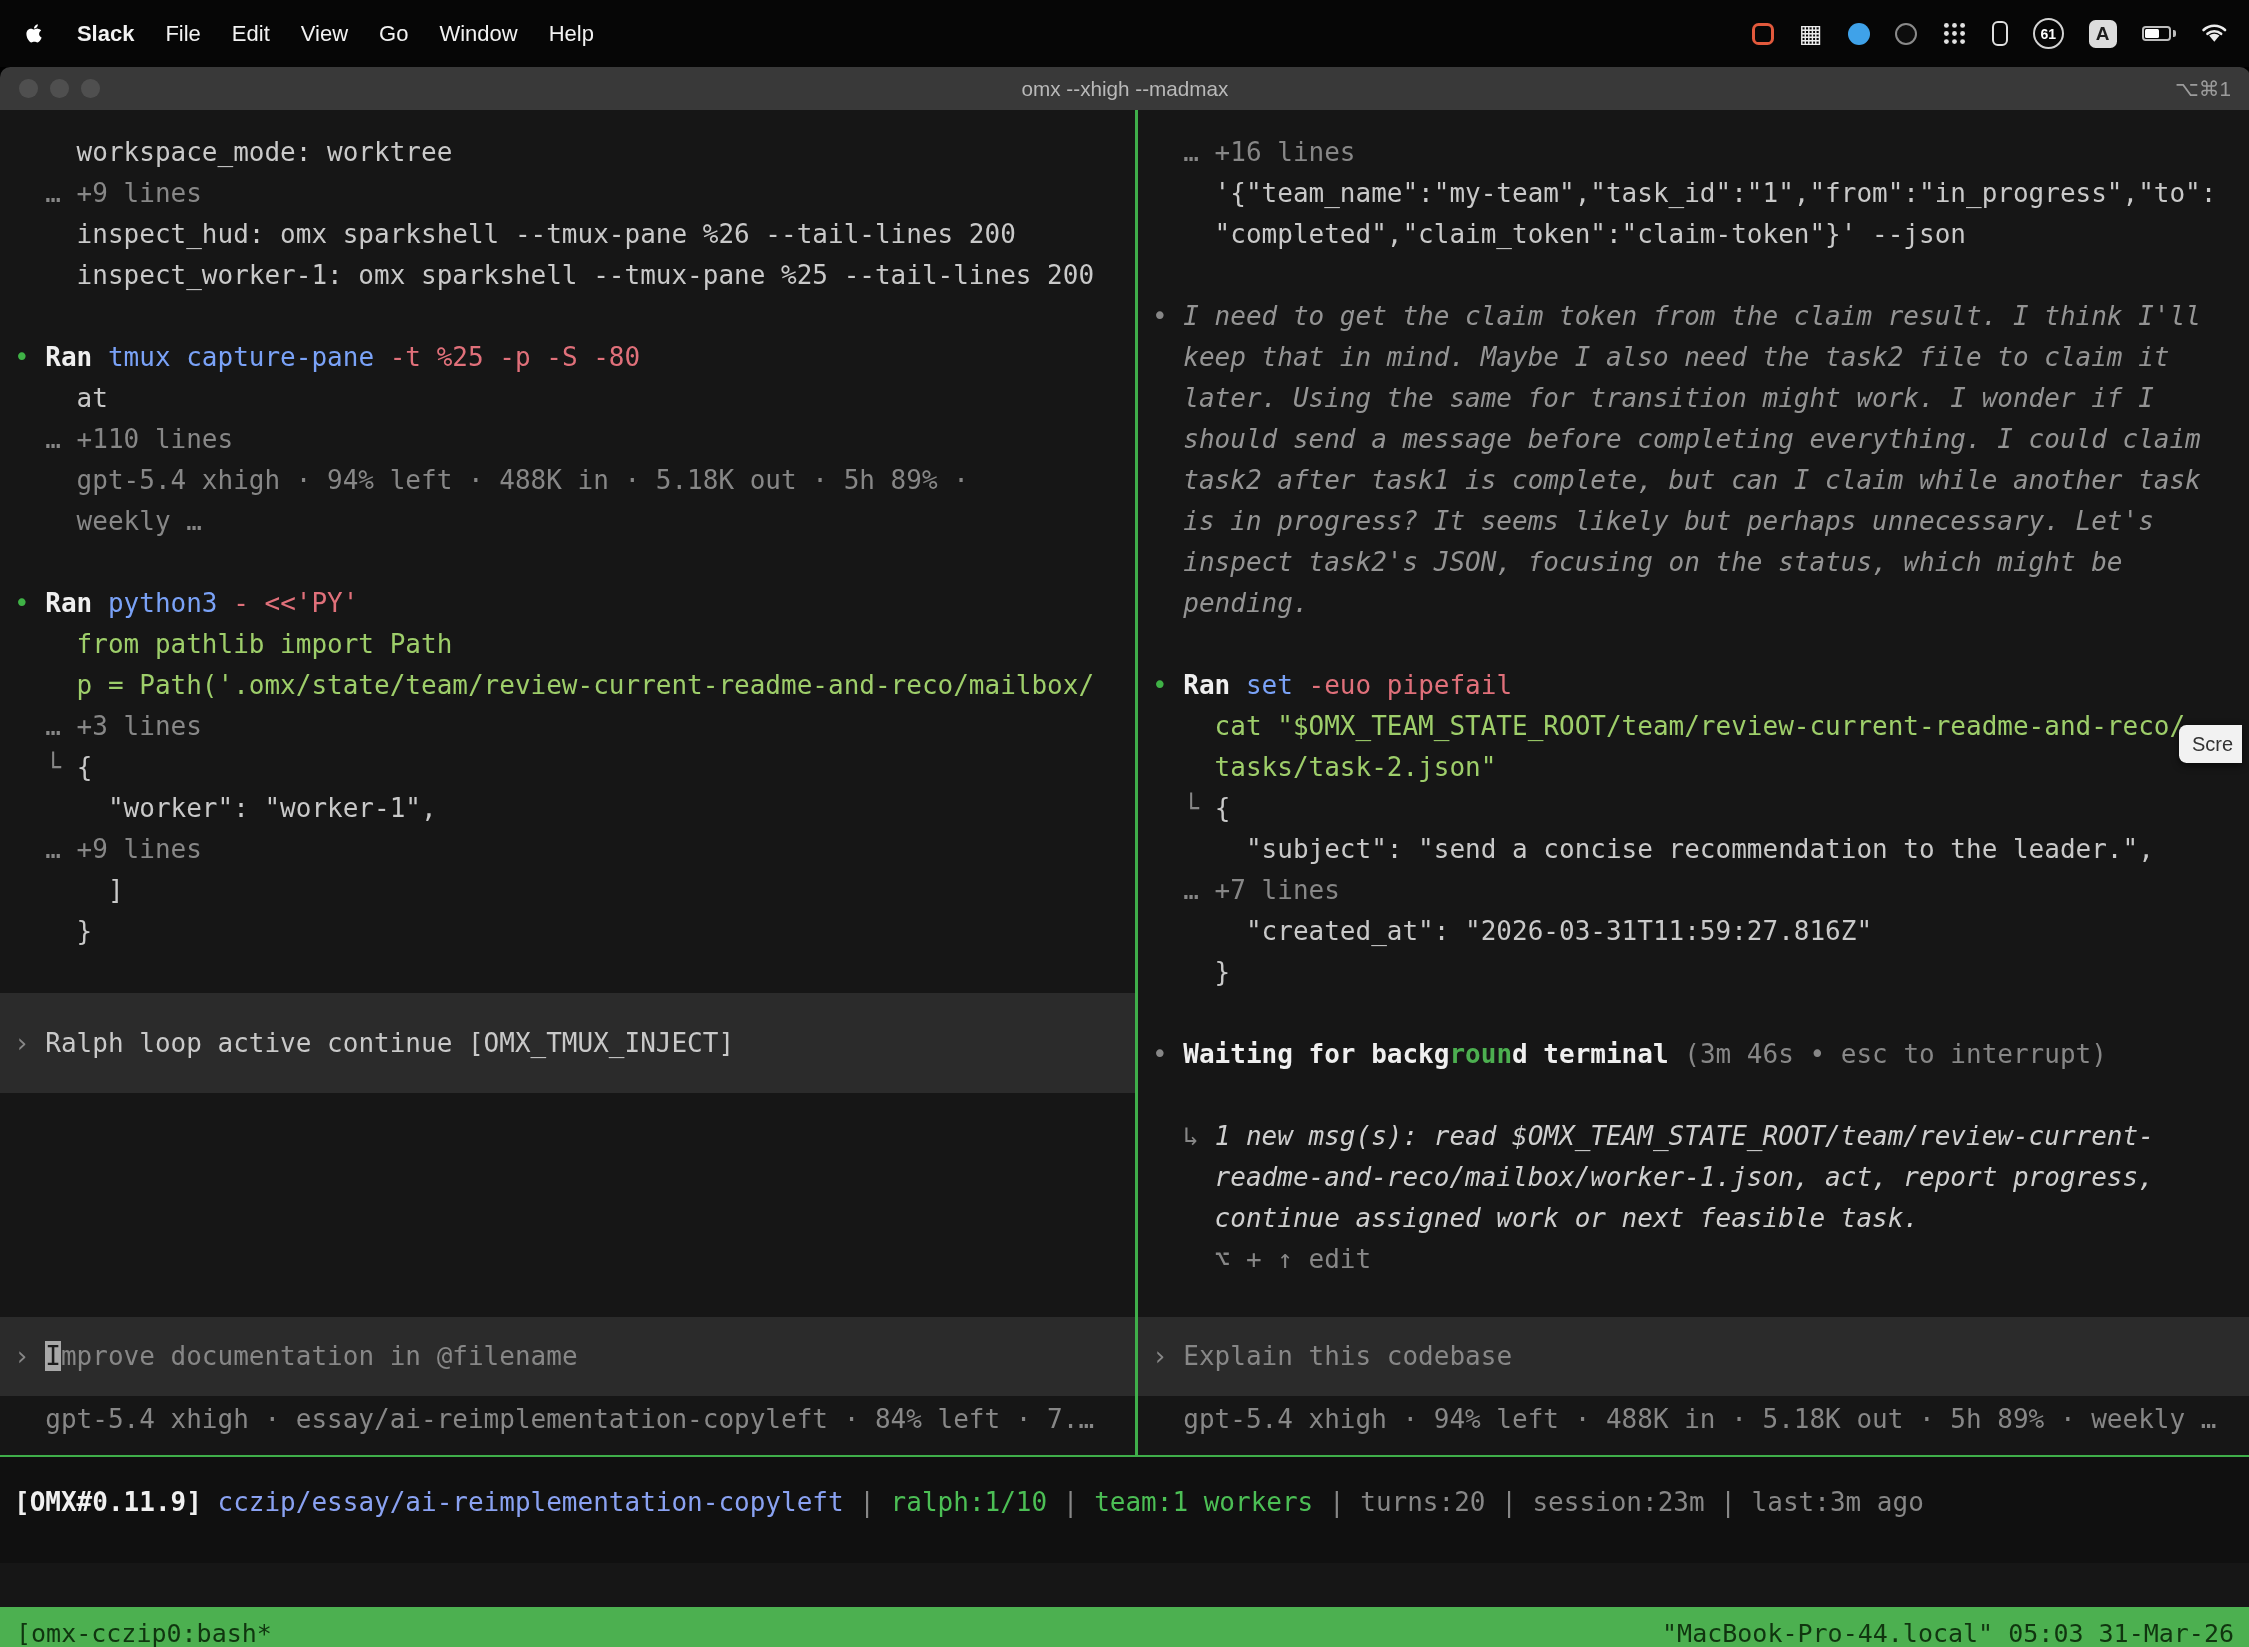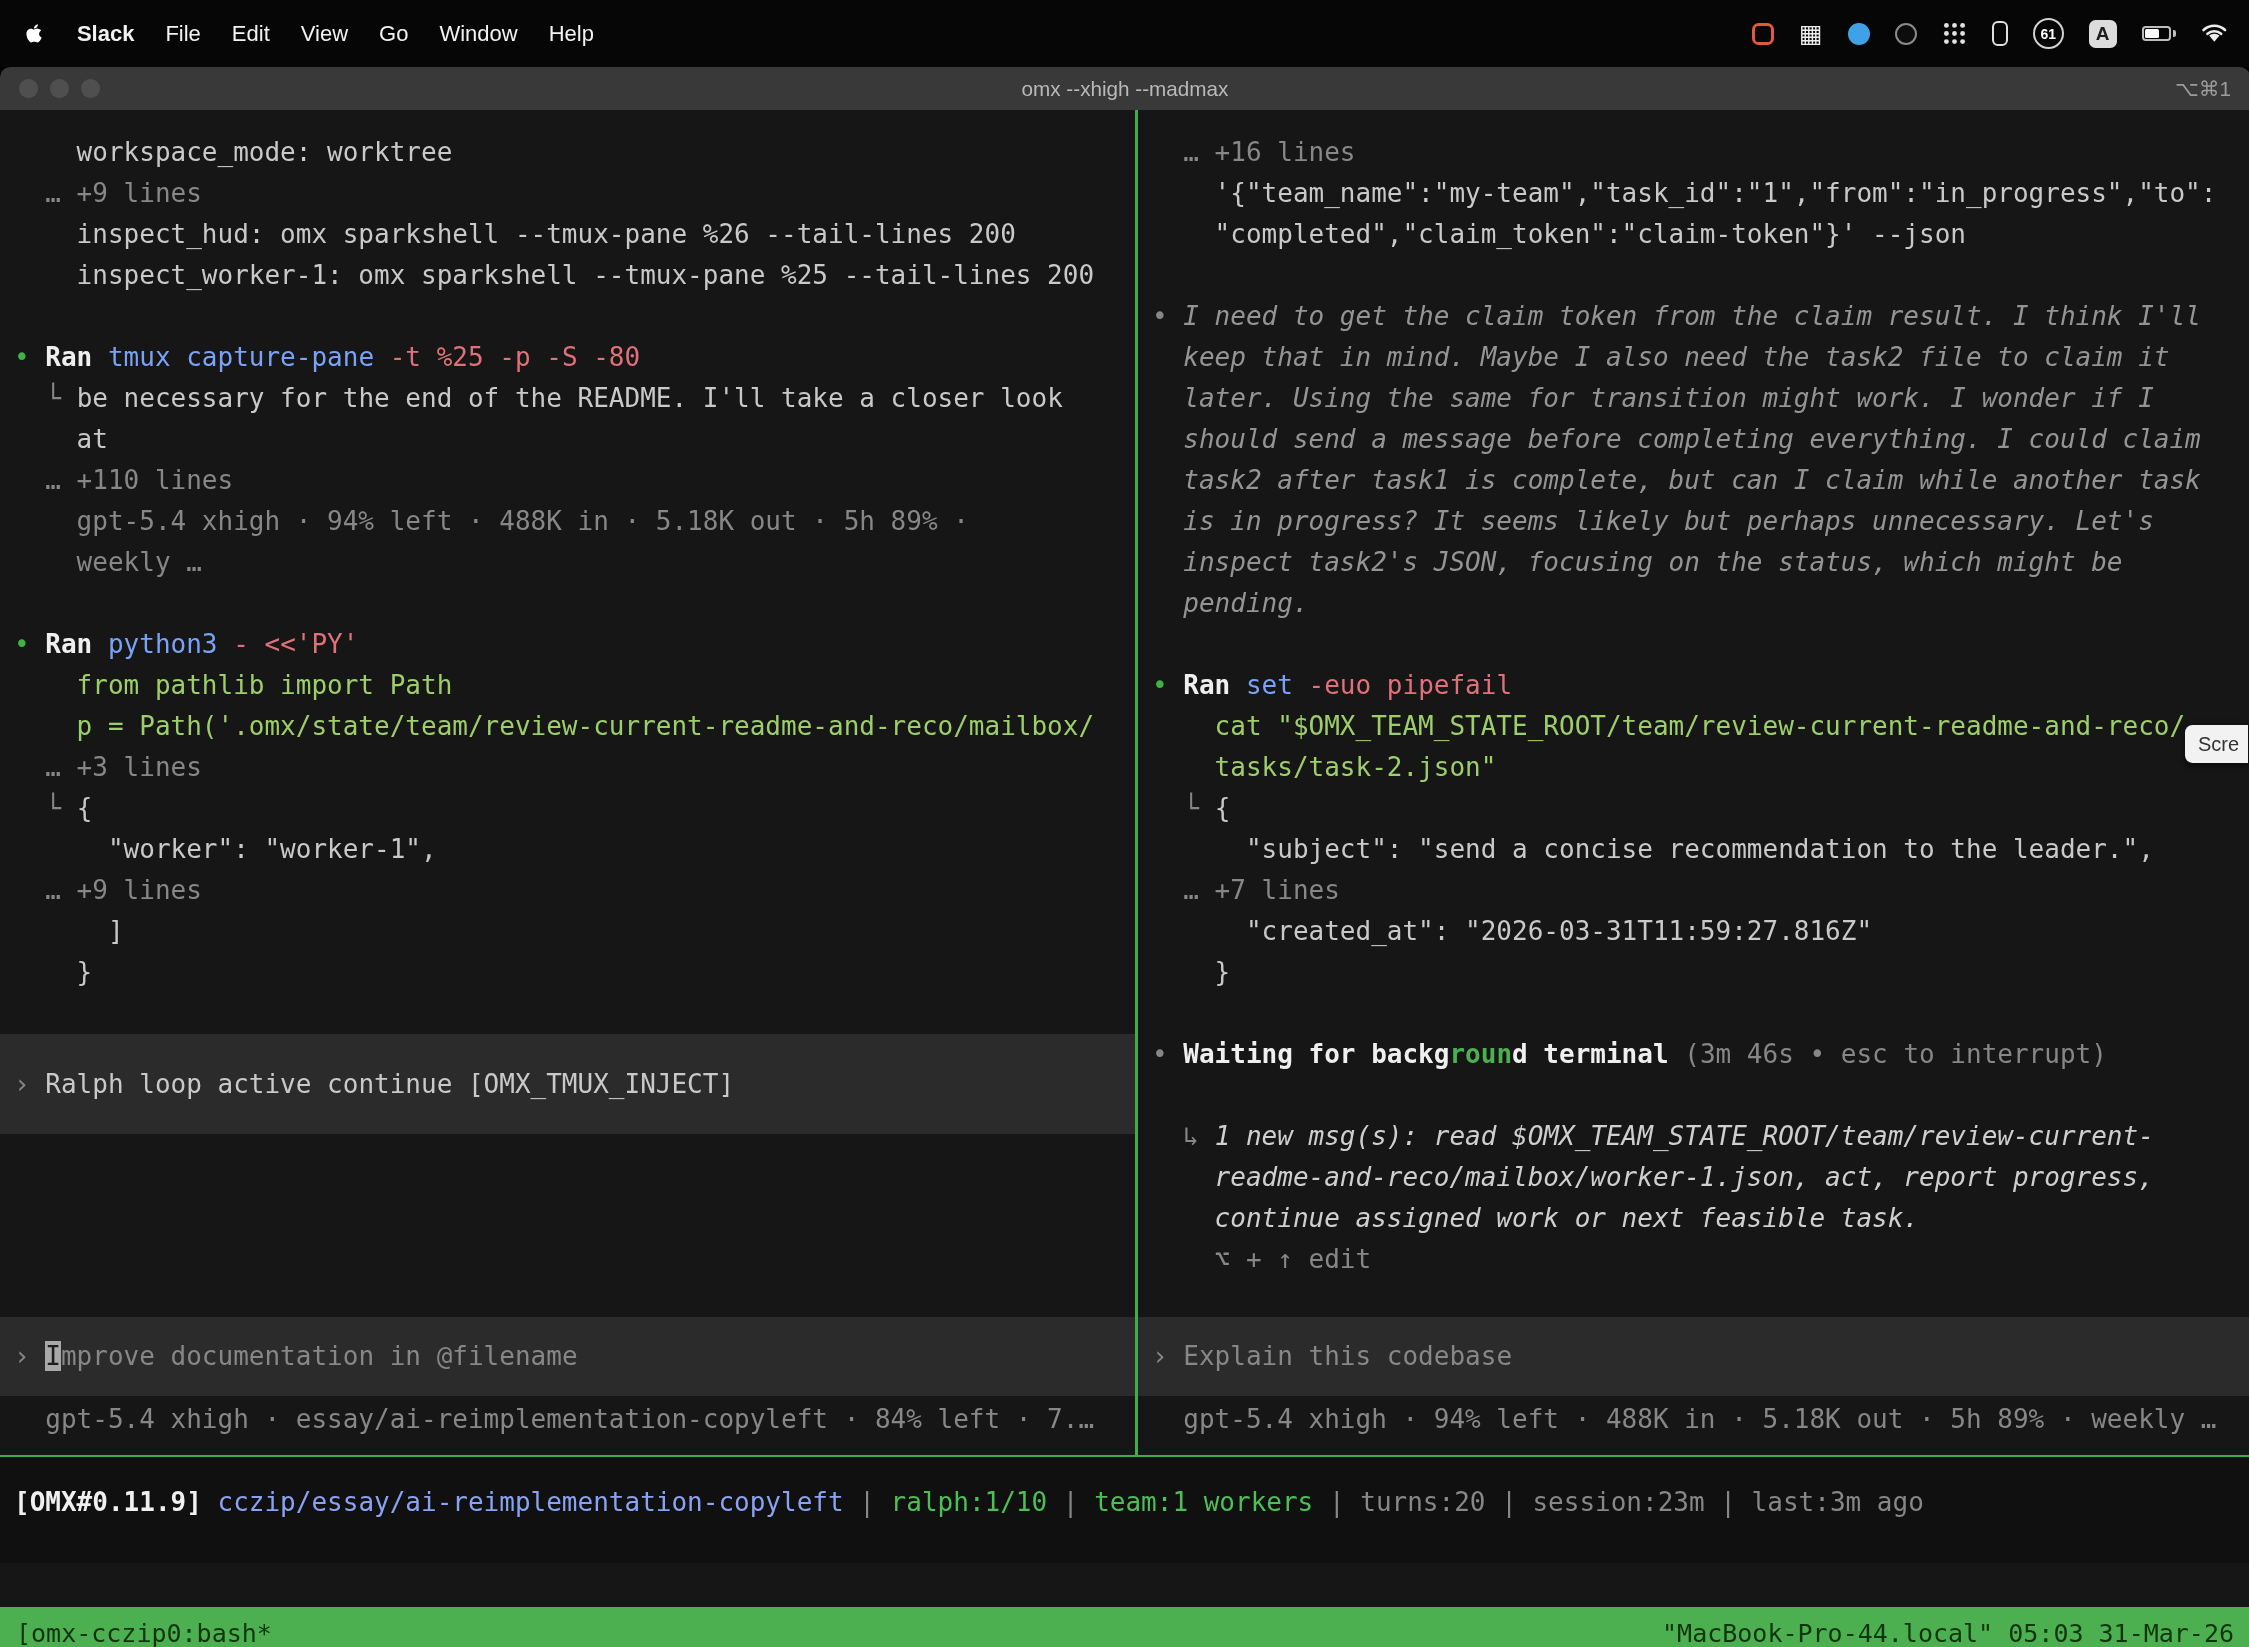--- a/index.html
+++ b/index.html
@@ -70,21 +70,21 @@
   .seg-boldwhite{color:#f0f0f0;font-weight:700}
   .seg-pathblue{color:#8aa2f2}
   .seg-green2{color:#4cbf55}
 
   .hdiv{height:2.2px;background:#3fae4a;flex:none;}
   .bottom-pane{flex:1;background:#101010;}
   .status-line{padding:25px 0 0 14px;height:41px;line-height:41px;white-space:pre;}
   .tmuxbar{height:53px;background:#4cb050;color:#10350f;display:flex;justify-content:space-between;
            align-items:center;padding:0 16px;font-size:25px;white-space:pre;flex:none;margin-top:44px;}
 
-  .screen-pill{position:absolute;top:725px;right:2px;height:38px;background:#f2f2f2;color:#333;
+  .screen-pill{position:absolute;top:725px;right:8px;height:38px;background:#f2f2f2;color:#333;
                font-size:20px;display:flex;align-items:center;padding:0 8.9px 0 13.3px;
                border-radius:7.4px 0 0 7.4px;box-shadow:0 2.2px 7.4px rgba(0,0,0,.55);z-index:5;}
 </style>
 </head>
 <body>
 
 <div class="screen">
 
   <div class="menubar">
     <div class="menu-left">
@@ -153,21 +153,20 @@
 
     <div class="term">
       <div class="panes">
         <div class="pane left" id="pane-left">
             <div class="tline"><span class="seg-fg">    workspace_mode: worktree</span></div>
             <div class="tline"><span class="seg-dim">  … +9 lines</span></div>
             <div class="tline"><span class="seg-fg">    inspect_hud: omx sparkshell --tmux-pane %26 --tail-lines 200</span></div>
             <div class="tline"><span class="seg-fg">    inspect_worker-1: omx sparkshell --tmux-pane %25 --tail-lines 200</span></div>
             <div class="blank"></div>
             <div class="tline"><span class="seg-green">• </span><span class="seg-bold">Ran </span><span class="seg-blue">tmux capture-pane</span><span class="seg-red"> -t %25 -p -S -80</span></div>
-            <div class="tline"><span class="seg-dim">  └ </span><span class="seg-fg">be necessary for the end of the README. I'll take a closer look</span></div>
             <div class="tline"><span class="seg-fg">    at</span></div>
             <div class="tline"><span class="seg-dim">  … +110 lines</span></div>
             <div class="tline"><span class="seg-dim">    gpt-5.4 xhigh · 94% left · 488K in · 5.18K out · 5h 89% ·</span></div>
             <div class="tline"><span class="seg-dim">    weekly …</span></div>
             <div class="blank"></div>
             <div class="tline"><span class="seg-green">• </span><span class="seg-bold">Ran </span><span class="seg-blue">python3</span><span class="seg-red"> - &lt;&lt;'PY'</span></div>
             <div class="tline"><span class="seg-code">    from pathlib import Path</span></div>
             <div class="tline"><span class="seg-code">    p = Path('.omx/state/team/review-current-readme-and-reco/mailbox/</span></div>
             <div class="tline"><span class="seg-dim">  … +3 lines</span></div>
             <div class="tline"><span class="seg-dim">  └ </span><span class="seg-fg">{</span></div>

